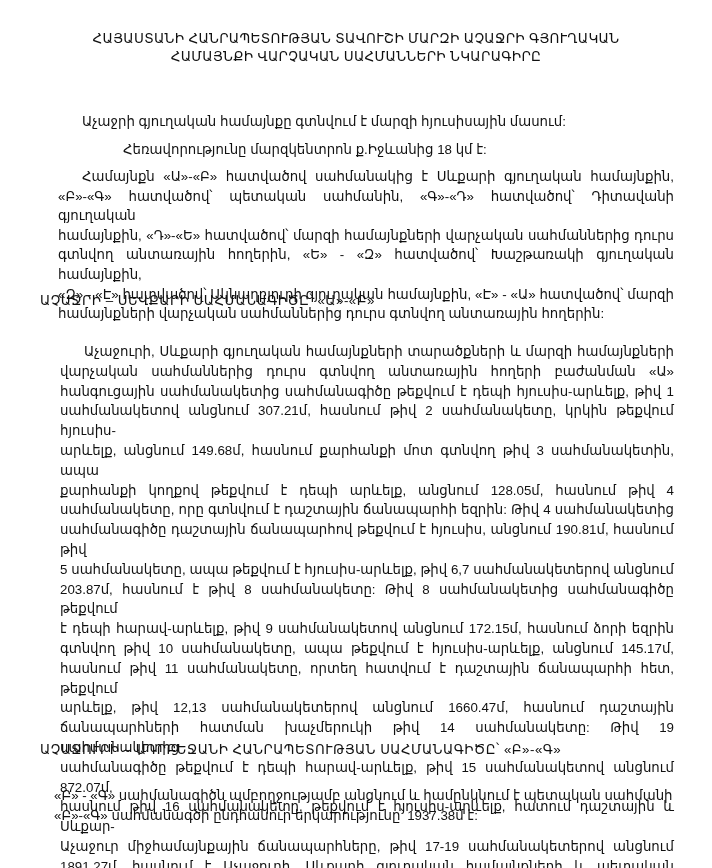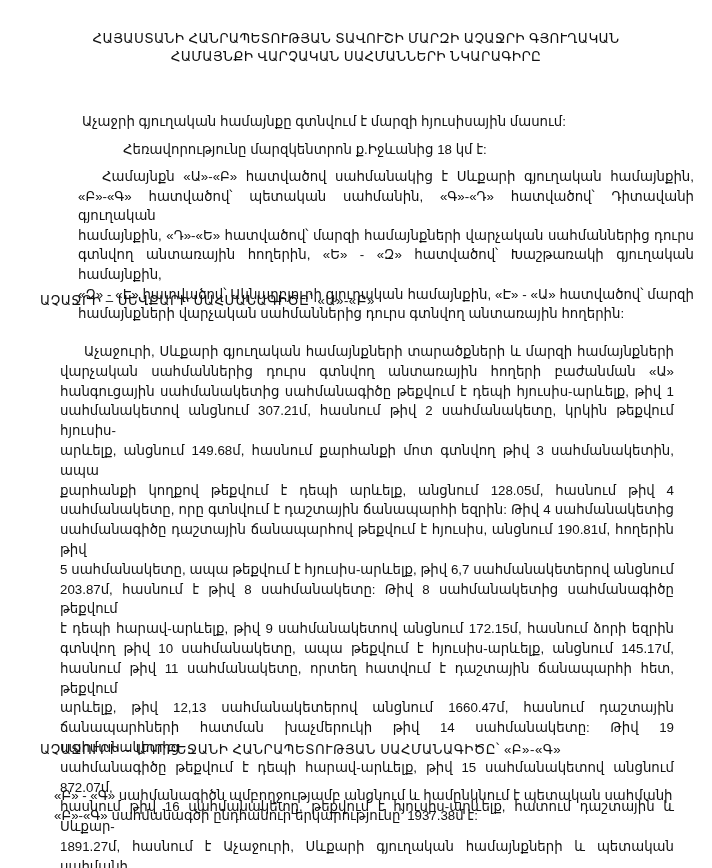--- a/index.html
+++ b/index.html
@@ -19,49 +19,50 @@
 <div class="page">
 
   <div class="title" style="top:30px;">
     <span class="line">ՀԱՅԱՍՏԱՆԻ ՀԱՆՐԱՊԵՏՈՒԹՅԱՆ ՏԱՎՈՒՇԻ ՄԱՐԶԻ ԱՉԱՋՐԻ ԳՅՈՒՂԱԿԱՆ</span>
     <span class="line">ՀԱՄԱՅՆՔԻ ՎԱՐՉԱԿԱՆ ՍԱՀՄԱՆՆԵՐԻ ՆԿԱՐԱԳԻՐԸ</span>
   </div>
 
   <div class="p" style="left:82px; top:112px; width:600px;">Աչաջրի գյուղական համայնքը գտնվում է մարզի հյուսիսային մասում:</div>
   <div class="p" style="left:82px; top:140px; width:600px;margin-left:41px;">Հեռավորությունը մարզկենտրոն ք.Իջևանից    18 կմ է:</div>
 
-  <div class="p" style="left:58px; top:167px; width:616px;margin-left:20px;">
+  <div class="p" style="left:58px; top:167px; width:616px;">
     <span class="jline" style="padding-left:24px;">Համայնքն «Ա»-«Բ» հատվածով սահմանակից է Սևքարի գյուղական համայնքին,</span>
     <span class="jline">«Բ»-«Գ» հատվածով՝ պետական սահմանին, «Գ»-«Դ» հատվածով՝ Դիտավանի գյուղական</span>
     <span class="jline">համայնքին, «Դ»-«Ե» հատվածով՝ մարզի համայնքների վարչական սահմաններից դուրս</span>
     <span class="jline">գտնվող անտառային հողերին, «Ե» - «Զ» հատվածով՝ Խաշթառակի գյուղական համայնքին,</span>
     <span class="jline">«Զ» - «Է» հատվածով՝ Ակնաղբյուրի գյուղական համայնքին, «Է» - «Ա» հատվածով՝ մարզի</span>
     <span class="line">համայնքների վարչական սահմաններից դուրս գտնվող անտառային հողերին:</span>
   </div>
 
   <div class="heading" style="top:293px;">ԱՉԱՋՐԻ – ՍԵՎՔԱՐԻ  ՍԱՀՄԱՆԱԳԻԾԸ՝  «Ա»-«Բ»</div>
 
   <div class="p" style="left:60px; top:342px; width:614px; line-height:19.8px;">
     <span class="jline" style="padding-left:24px;">Աչաջուրի, Սևքարի գյուղական համայնքների տարածքների և մարզի համայնքների</span>
     <span class="jline">վարչական սահմաններից դուրս գտնվող անտառային հողերի բաժանման «Ա»</span>
     <span class="jline">հանգուցային սահմանակետից սահմանագիծը թեքվում է դեպի հյուսիս-արևելք, թիվ 1</span>
     <span class="jline">սահմանակետով անցնում 307.21մ, հասնում թիվ 2 սահմանակետը, կրկին թեքվում հյուսիս-</span>
     <span class="jline">արևելք, անցնում 149.68մ, հասնում քարհանքի մոտ գտնվող թիվ 3 սահմանակետին, ապա</span>
     <span class="jline">քարհանքի կողքով թեքվում է դեպի արևելք, անցնում 128.05մ, հասնում թիվ 4</span>
     <span class="jline">սահմանակետը, որը գտնվում է դաշտային ճանապարհի եզրին: Թիվ 4 սահմանակետից</span>
-    <span class="jline">սահմանագիծը դաշտային ճանապարհով թեքվում է հյուսիս, անցնում 190.81մ, հողերին թիվ</span>
+    <span class="jline">սահմանագիծը դաշտային ճանապարհով թեքվում է հյուսիս, անցնում 190.81մ, հասնում թիվ</span>
     <span class="jline">5 սահմանակետը, ապա թեքվում է հյուսիս-արևելք, թիվ 6,7 սահմանակետերով անցնում</span>
     <span class="jline">203.87մ, հասնում է թիվ 8 սահմանակետը: Թիվ 8 սահմանակետից սահմանագիծը թեքվում</span>
     <span class="jline">է դեպի հարավ-արևելք, թիվ 9 սահմանակետով անցնում 172.15մ, հասնում ձորի եզրին</span>
     <span class="jline">գտնվող թիվ 10 սահմանակետը, ապա թեքվում է հյուսիս-արևելք, անցնում 145.17մ,</span>
     <span class="jline">հասնում թիվ 11 սահմանակետը, որտեղ հատվում է դաշտային ճանապարհի հետ, թեքվում</span>
     <span class="jline">արևելք, թիվ 12,13 սահմանակետերով անցնում 1660.47մ, հասնում դաշտային</span>
     <span class="jline">ճանապարհների հատման խաչմերուկի թիվ 14 սահմանակետը: Թիվ 19 սահմանակետից</span>
     <span class="jline">սահմանագիծը թեքվում է դեպի հարավ-արևելք, թիվ 15 սահմանակետով անցնում 872.07մ,</span>
     <span class="jline">հասնում թիվ 16 սահմանակետը, թեքվում է հյուսիս-արևելք, հատում դաշտային և Սևքար-</span>
+    <span class="jline">Աչաջուր միջհամայնքային ճանապարհները, թիվ 17-19 սահմանակետերով անցնում</span>
     <span class="jline">1891.27մ, հասնում է Աչաջուրի, Սևքարի գյուղական համայնքների և պետական սահմանի</span>
 
   </div>
 
   <div class="heading" style="top:742px;">ԱՉԱՋՈՒՐԻ – ԱԴՐԲԵՋԱՆԻ  ՀԱՆՐԱՊԵՏՈՒԹՅԱՆ   ՍԱՀՄԱՆԱԳԻԾԸ՝ «Բ»-«Գ»</div>
 
   <div class="p" style="left:30px; top:786px; width:644px;">
     <span class="line" style="padding-left:24px;">«Բ» - «Գ» սահմանագիծն ամբողջությամբ անցնում և համընկնում է պետական սահմանի</span>
     <span class="line" style="padding-left:24px;">«Բ»-«Գ»  սահմանագծի ընդհանուր երկարությունը՝  1937.38մ է:</span>
   </div>

